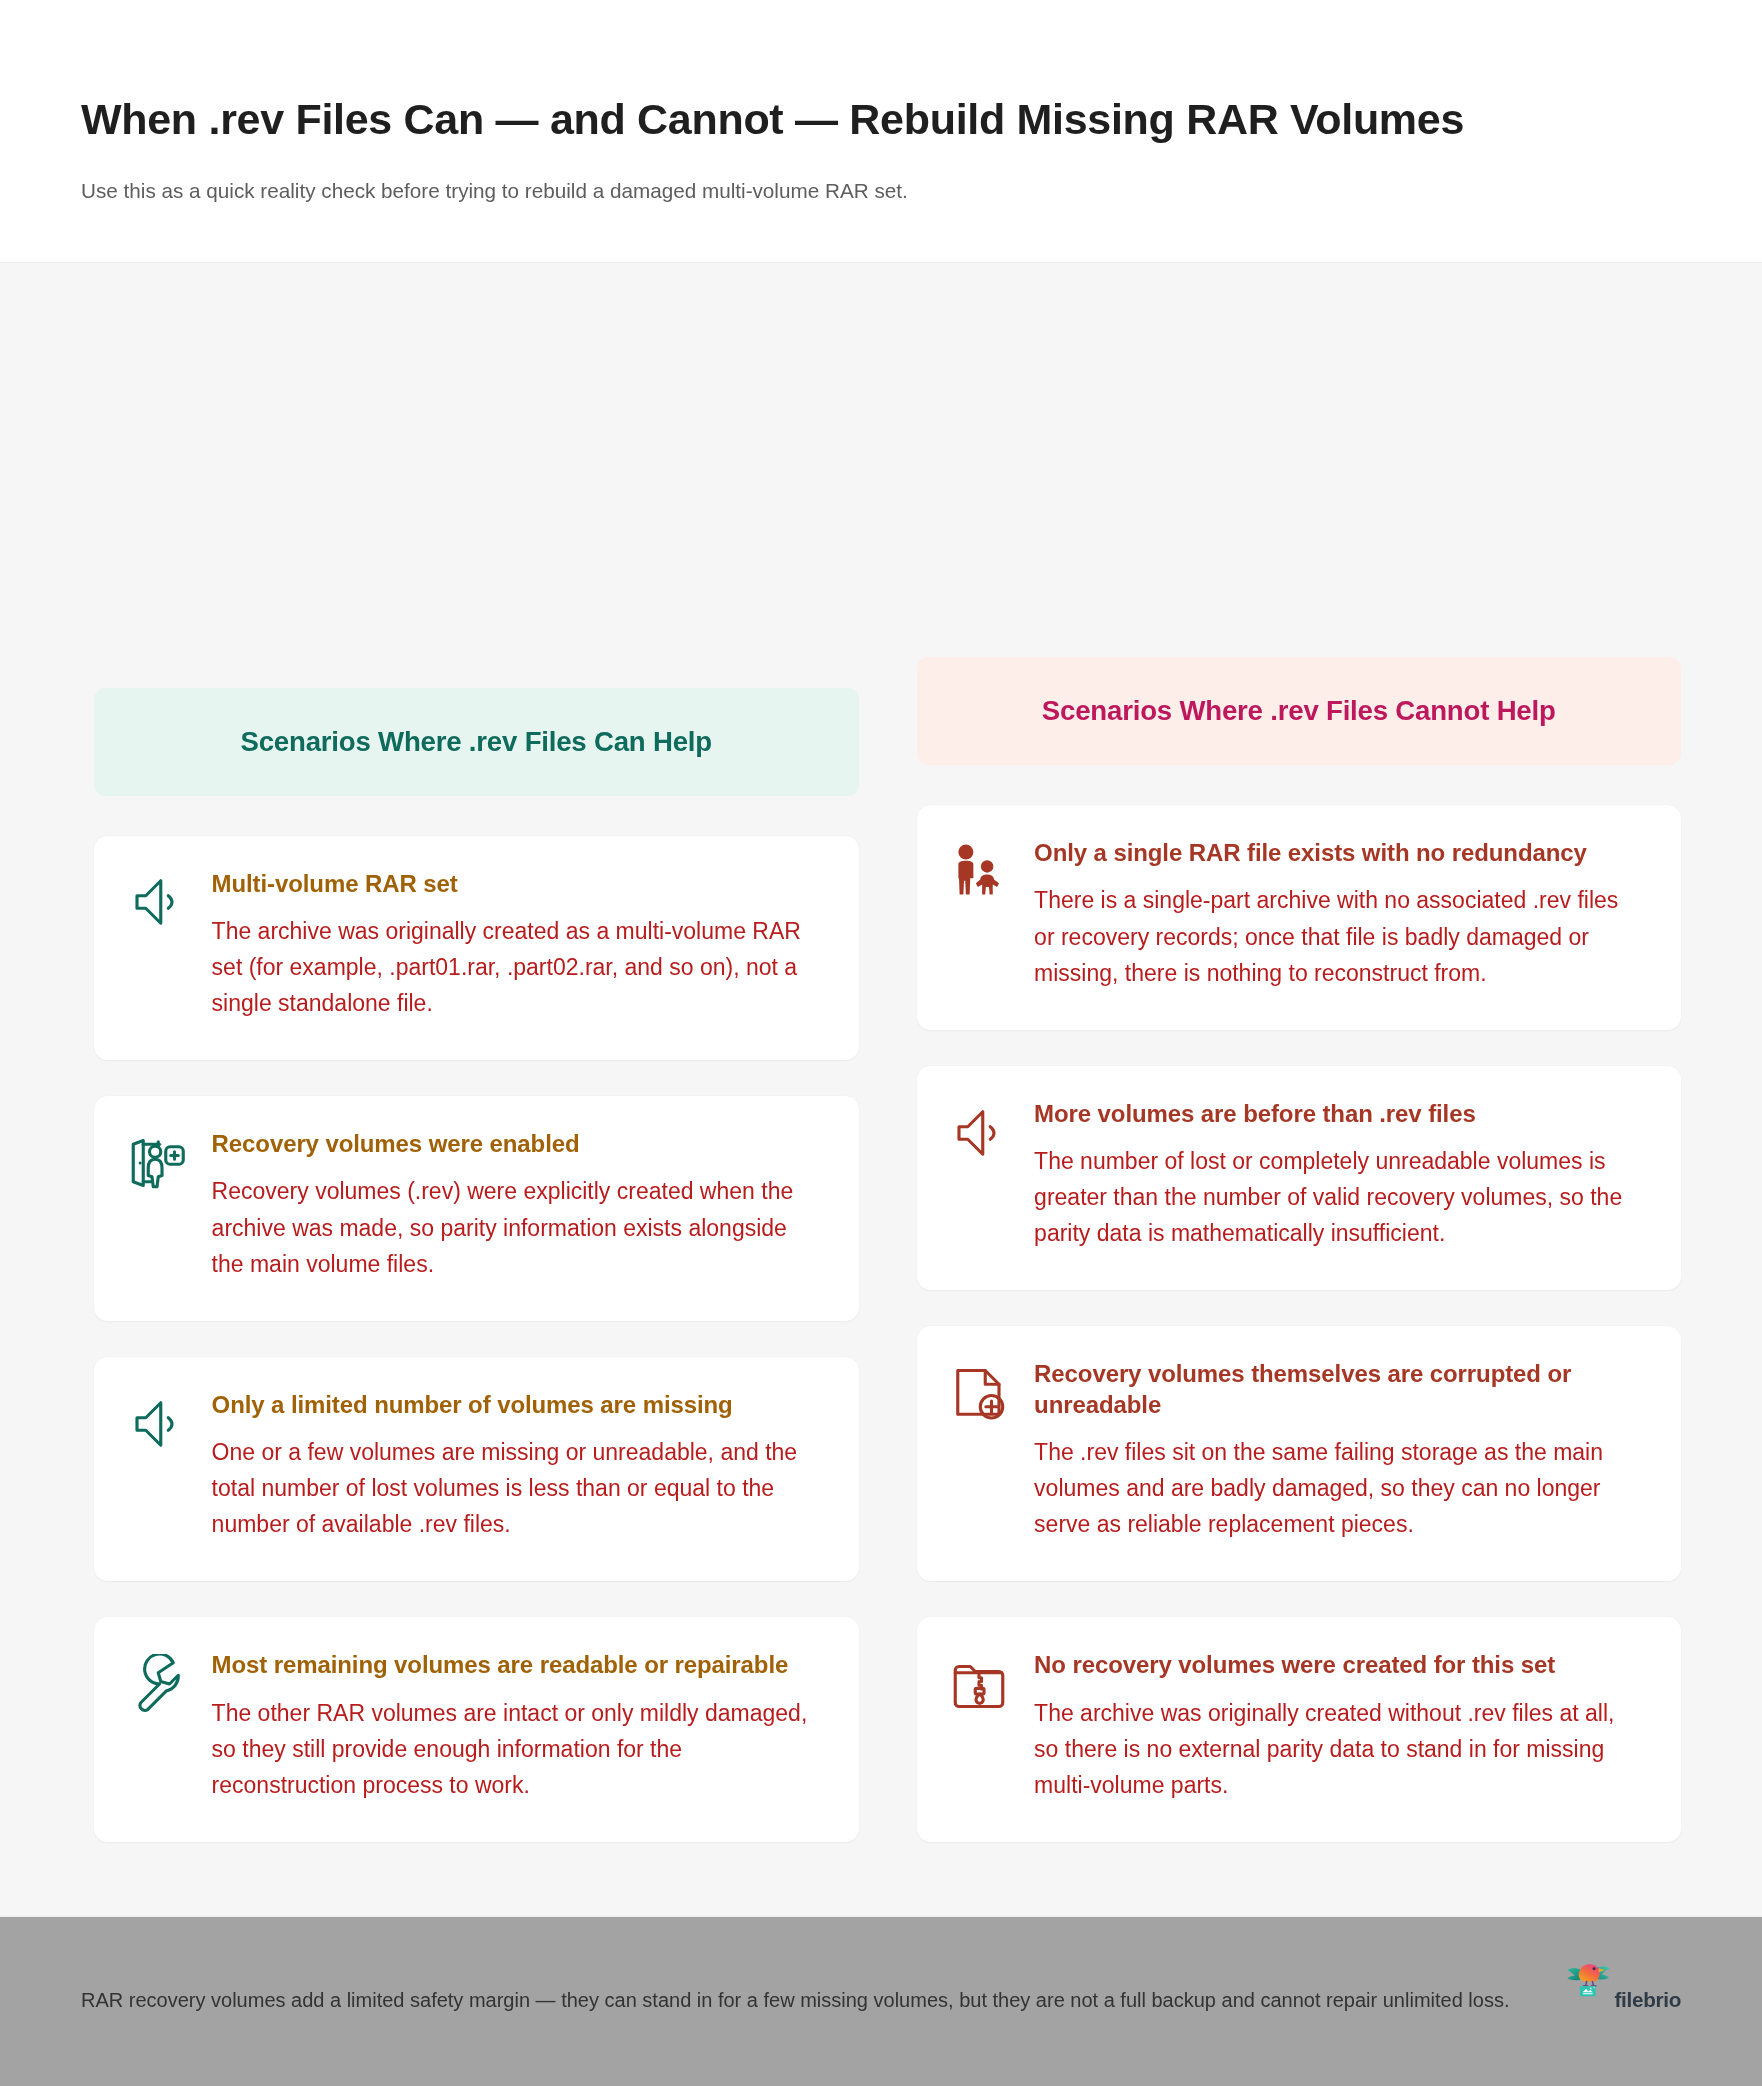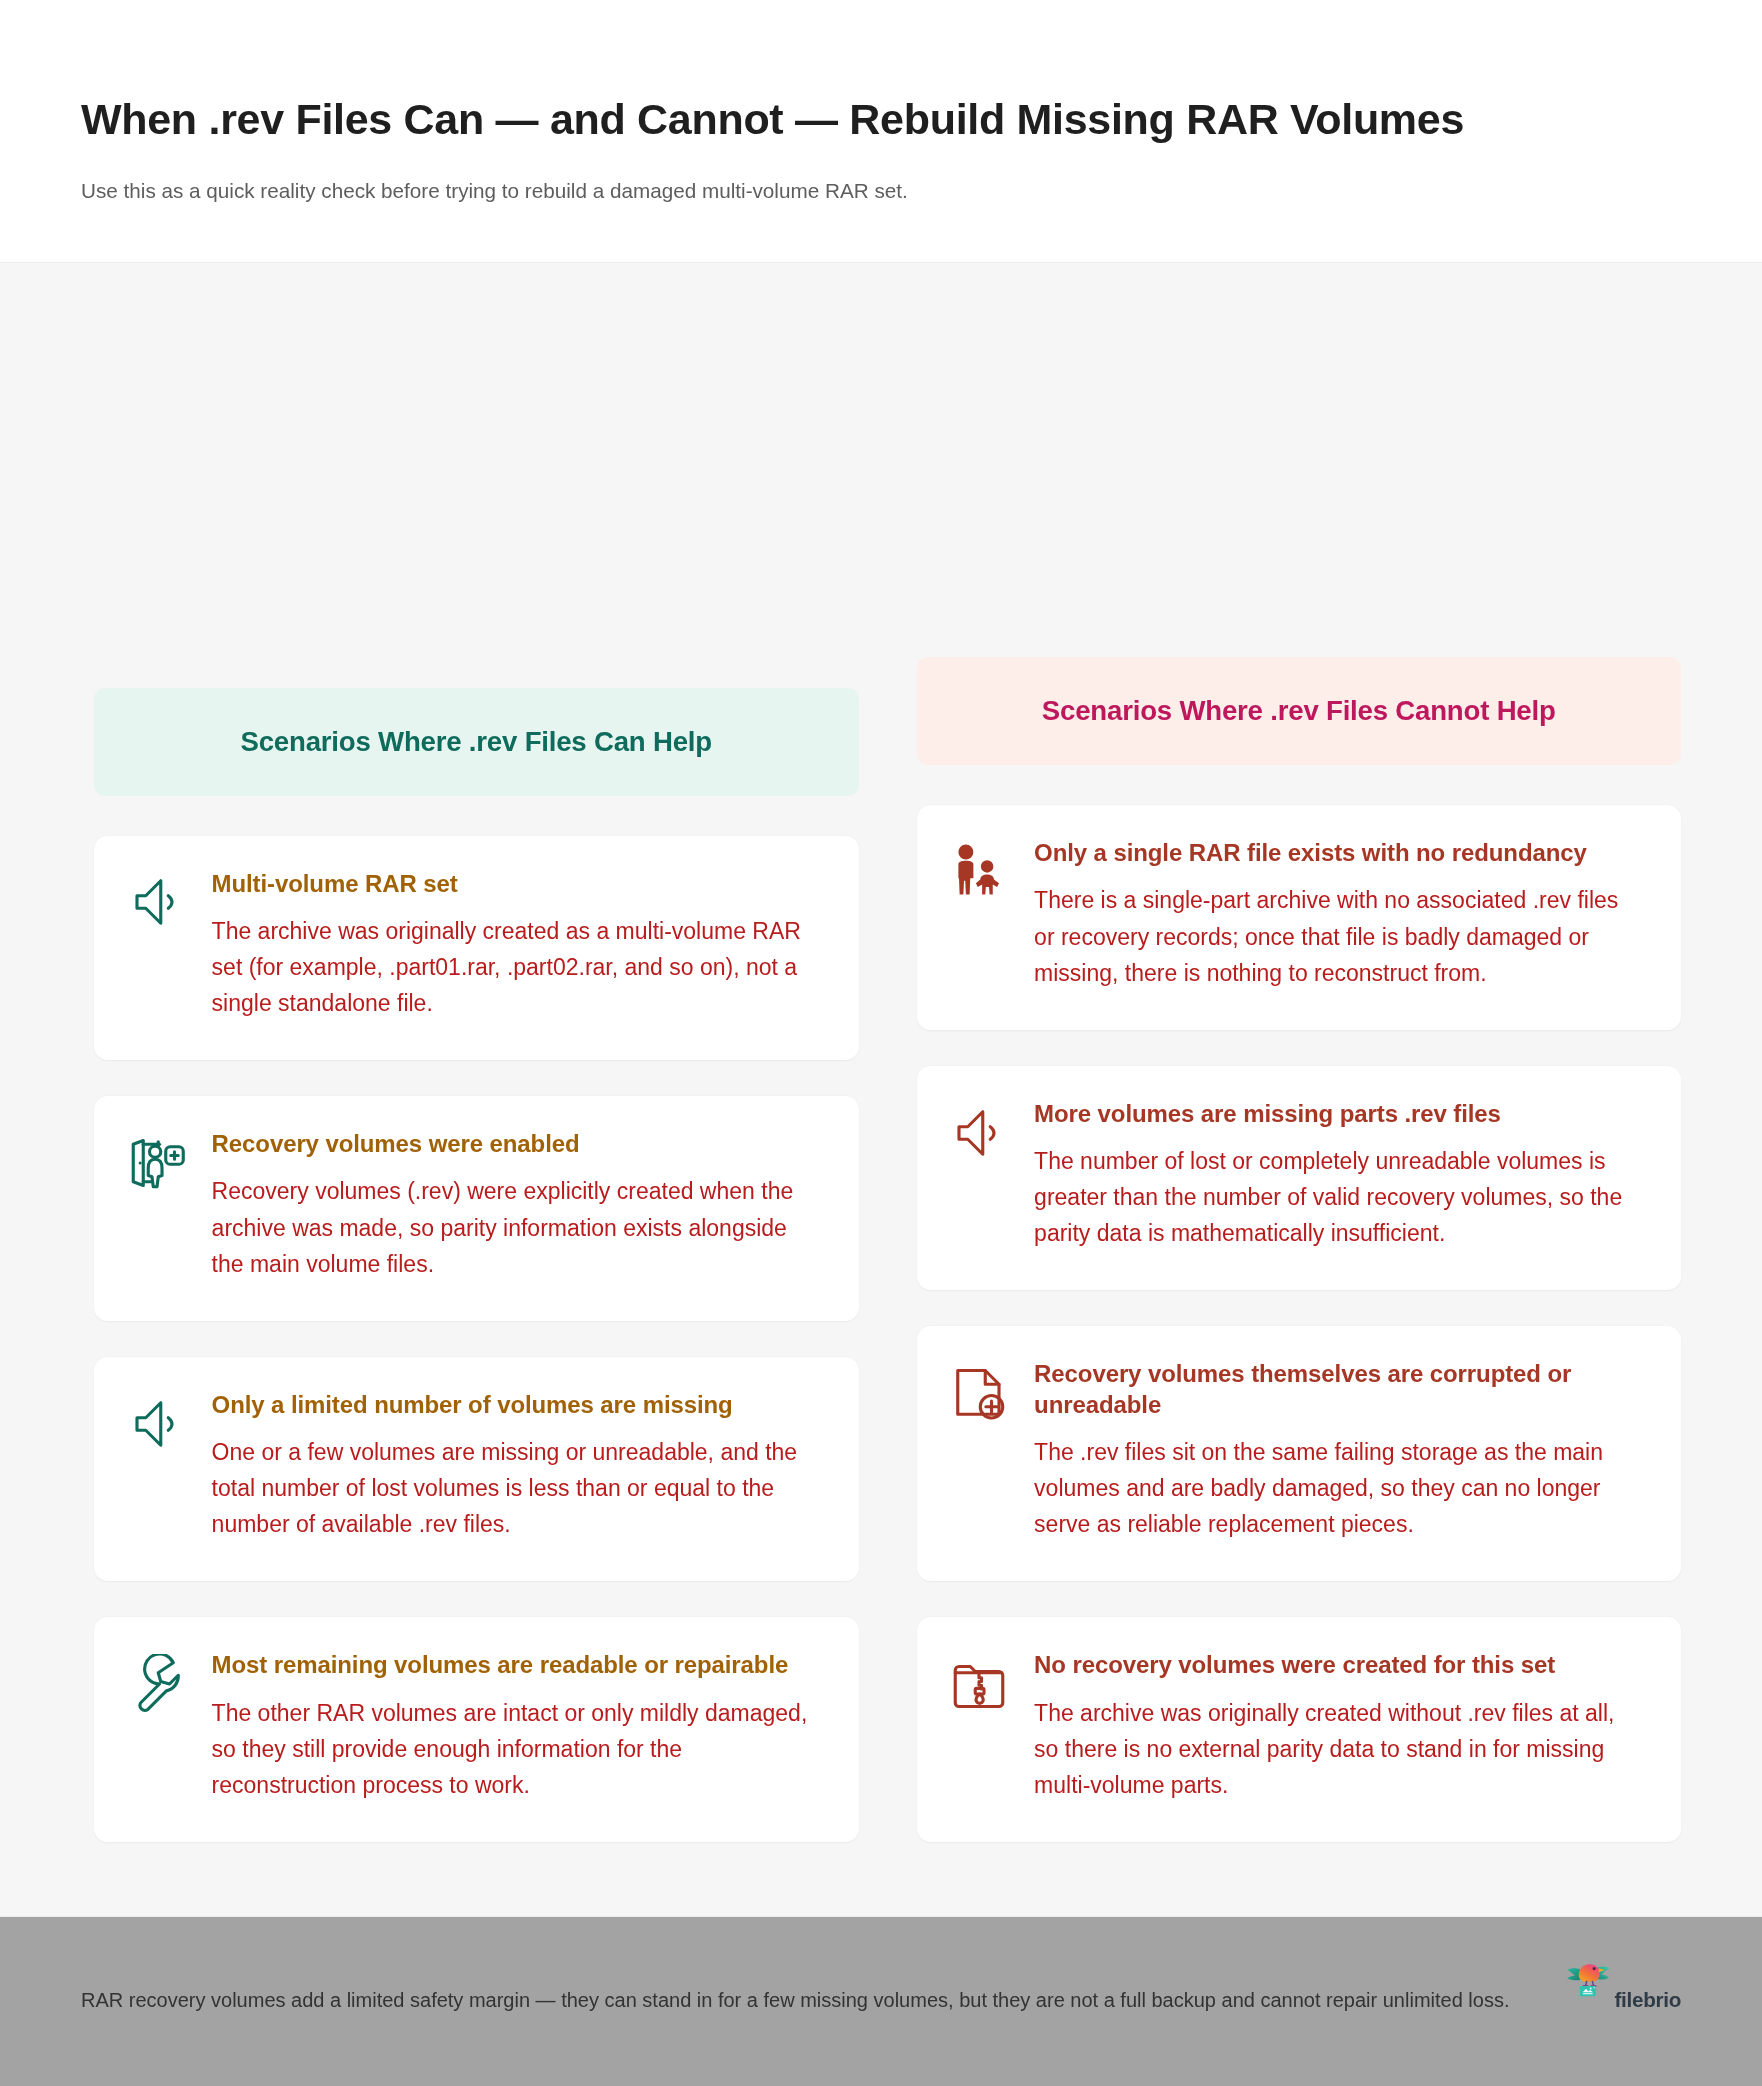--- a/index.html
+++ b/index.html
@@ -241,21 +241,21 @@
             </div>
           </div>
           <div class="card">
             <div class="card-icon">
               <svg viewBox="0 0 96 96" xmlns="http://www.w3.org/2000/svg">
                 <path d="M16 38 H30 L54 14 V82 L30 58 H16 Z" stroke="#a63725" stroke-width="5" fill="none" stroke-linecap="round" stroke-linejoin="round"></path>
                 <path d="M66 38 C74 44 74 52 66 58" stroke="#a63725" stroke-width="5" fill="none" stroke-linecap="round" stroke-linejoin="round"></path>
               </svg>
             </div>
             <div class="card-body">
-              <div class="card-title">More volumes are missing parts .rev files</div>
+              <div class="card-title">More volumes are before than .rev files</div>
               <div class="card-desc">The number of lost or completely unreadable volumes is greater than the number of valid recovery volumes, so the parity data is mathematically insufficient.</div>
             </div>
           </div>
           <div class="card">
             <div class="card-icon">
               <svg viewBox="0 0 96 96" xmlns="http://www.w3.org/2000/svg">
                 <path d="M14 12 H58 L80 34 V82 H14 Z" stroke="#a63725" stroke-width="5" fill="none" stroke-linecap="round" stroke-linejoin="round"></path>
                 <path d="M58 12 V34 H80" stroke="#a63725" stroke-width="5" fill="none" stroke-linecap="round" stroke-linejoin="round"></path>
                 <circle cx="68" cy="70" r="18" stroke="#a63725" stroke-width="5" fill="none" stroke-linecap="round" stroke-linejoin="round"></circle>
                 <path d="M68 61 V79 M59 70 H77" stroke="#a63725" stroke-width="5" fill="none" stroke-linecap="round" stroke-linejoin="round"></path>

